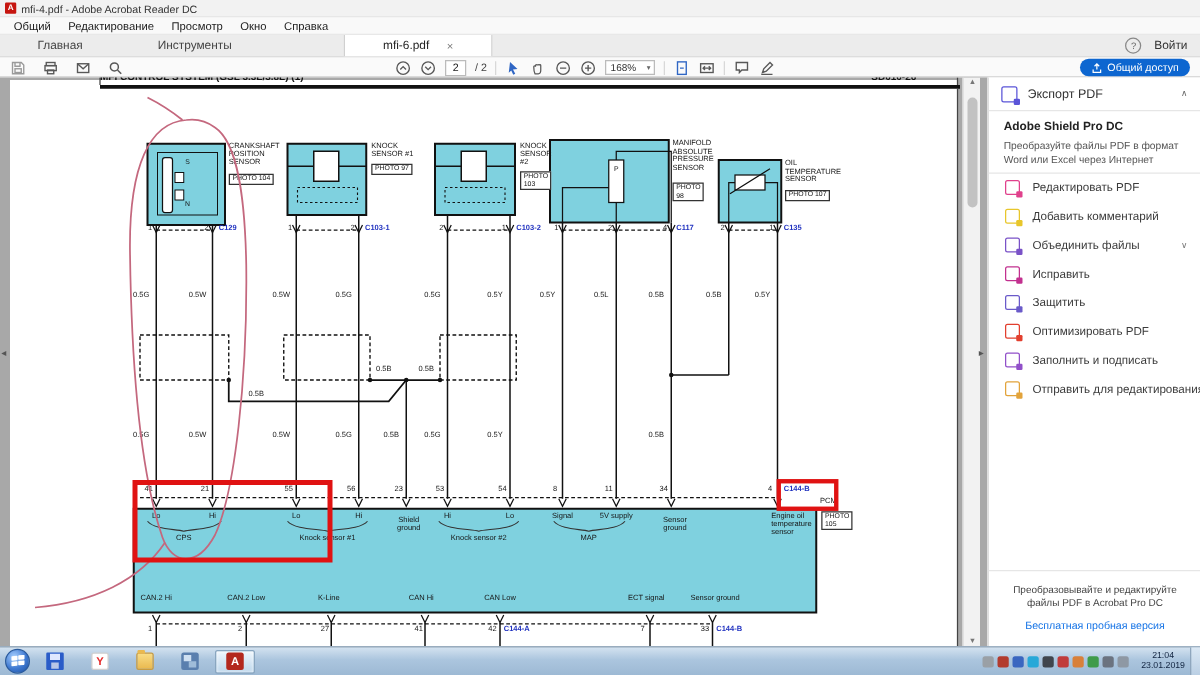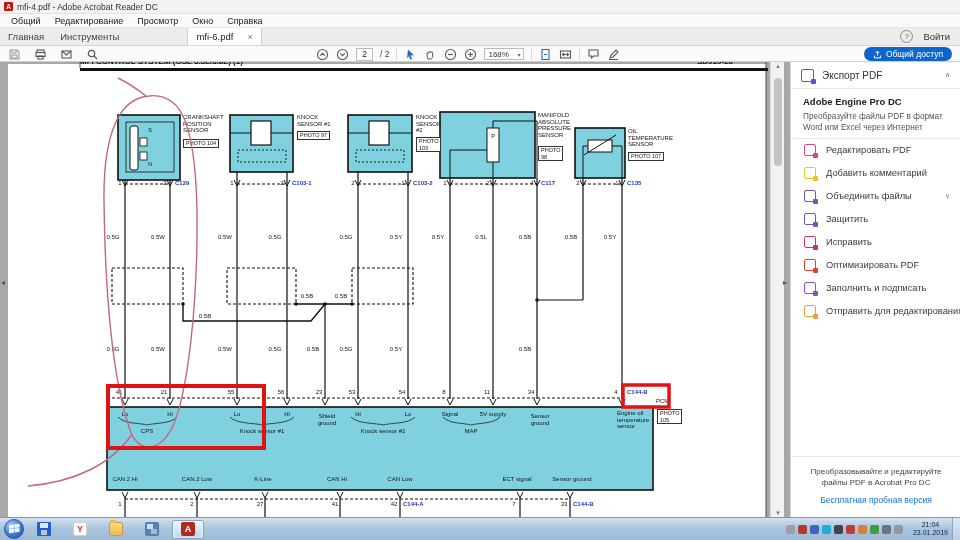--- a/index.html
+++ b/index.html
@@ -8,21 +8,21 @@
 
   
   #titlebar{position:absolute;left:0;top:0;width:960px;height:14px;background:#f2f2f2;border-bottom:1px solid #e3e3e3;display:flex;align-items:center;gap:4px;padding-left:4px;box-sizing:border-box}
   #titlebar .appicon{width:9px;height:9px;background:#c6150f;border-radius:1px;color:#fff;font-size:6.5px;font-weight:bold;display:flex;align-items:center;justify-content:center}
   #titlebar .ttext{font-size:8.5px;color:#333}
 
   #menubar{position:absolute;left:0;top:14px;width:960px;height:14px;background:#f9f9f9;border-bottom:1px solid #e8e8e8;display:flex;align-items:center;padding-left:4px;box-sizing:border-box}
   .menu-item{font-size:9px;color:#222;padding:0 7px;cursor:default}
 
   #tabbar{position:absolute;left:0;top:28px;width:960px;height:18px;background:#ececec;border-bottom:1px solid #d7d7d7;display:flex;align-items:stretch;box-sizing:border-box}
-  .tab{font-size:9.5px;color:#444;display:flex;align-items:center;padding:0 8px}
+  .tab{font-size:9.5px;color:#444;display:flex;align-items:center;padding:0 30px}
   .tab.doc{background:#fff;border-left:1px solid #d0d0d0;border-right:1px solid #d0d0d0;margin-left:60px;color:#222;gap:14px}
   .tab .close{color:#777;font-size:9px}
   #tabbar .right{margin-left:auto;display:flex;align-items:center;gap:10px;padding-right:10px}
   #help-circle{width:11px;height:11px;border:1px solid #888;border-radius:50%;font-size:7.5px;color:#666;display:flex;align-items:center;justify-content:center}
   #signin{font-size:9.5px;color:#333}
 
   #toolbar{position:absolute;left:0;top:46px;width:960px;height:16px;background:#fafafa;border-bottom:1px solid #cfcfcf;box-sizing:border-box}
   #toolbar .lgroup{position:absolute;left:8px;top:1px;display:flex;gap:13px;align-items:center;height:14px}
   #toolbar .cgroup{position:absolute;left:316px;top:1px;display:flex;gap:7px;align-items:center;height:14px}
   .tbi{width:13px;height:13px;display:inline-flex;align-items:center;justify-content:center}
@@ -442,49 +442,49 @@
     </div>
 
     <div id="sidepanel">
       <div id="export-row">
         <span class="xicon"></span>
         <span class="xlabel">Экспорт PDF</span>
         <span class="chev">∧</span>
       </div>
       <div class="hdiv"></div>
       <div id="promo">
-        <div class="ptitle">Adobe Engine Pro DC</div>
+        <div class="ptitle">Adobe Shield Pro DC</div>
         <div class="ptext">Преобразуйте файлы PDF в формат Word или Excel через Интернет</div>
       </div>
       <div class="hdiv"></div>
       <div id="tools-list">
 
           <div class="tool-row" style="--ic: #e0418c;">
             <span class="tool-icon"></span>
             <span class="tool-label">Редактировать PDF</span>
             <span class="tool-chev" style="visibility: hidden;">∨</span>
           </div>
           <div class="tool-row" style="--ic: #e8c62b;">
             <span class="tool-icon"></span>
             <span class="tool-label">Добавить комментарий</span>
             <span class="tool-chev" style="visibility: hidden;">∨</span>
           </div>
           <div class="tool-row" style="--ic: #7a52c7;">
             <span class="tool-icon"></span>
             <span class="tool-label">Объединить файлы</span>
             <span class="tool-chev">∨</span>
           </div>
+          <div class="tool-row" style="--ic: #c2308f;">
+            <span class="tool-icon"></span>
+            <span class="tool-label">Исправить</span>
+            <span class="tool-chev" style="visibility: hidden;">∨</span>
+          </div>
           <div class="tool-row" style="--ic: #6a5ac9;">
             <span class="tool-icon"></span>
             <span class="tool-label">Защитить</span>
-            <span class="tool-chev" style="visibility: hidden;">∨</span>
-          </div>
-          <div class="tool-row" style="--ic: #c2308f;">
-            <span class="tool-icon"></span>
-            <span class="tool-label">Исправить</span>
             <span class="tool-chev" style="visibility: hidden;">∨</span>
           </div>
           <div class="tool-row" style="--ic: #e23f2e;">
             <span class="tool-icon"></span>
             <span class="tool-label">Оптимизировать PDF</span>
             <span class="tool-chev" style="visibility: hidden;">∨</span>
           </div>
           <div class="tool-row" style="--ic: #9150c9;">
             <span class="tool-icon"></span>
             <span class="tool-label">Заполнить и подписать</span>

